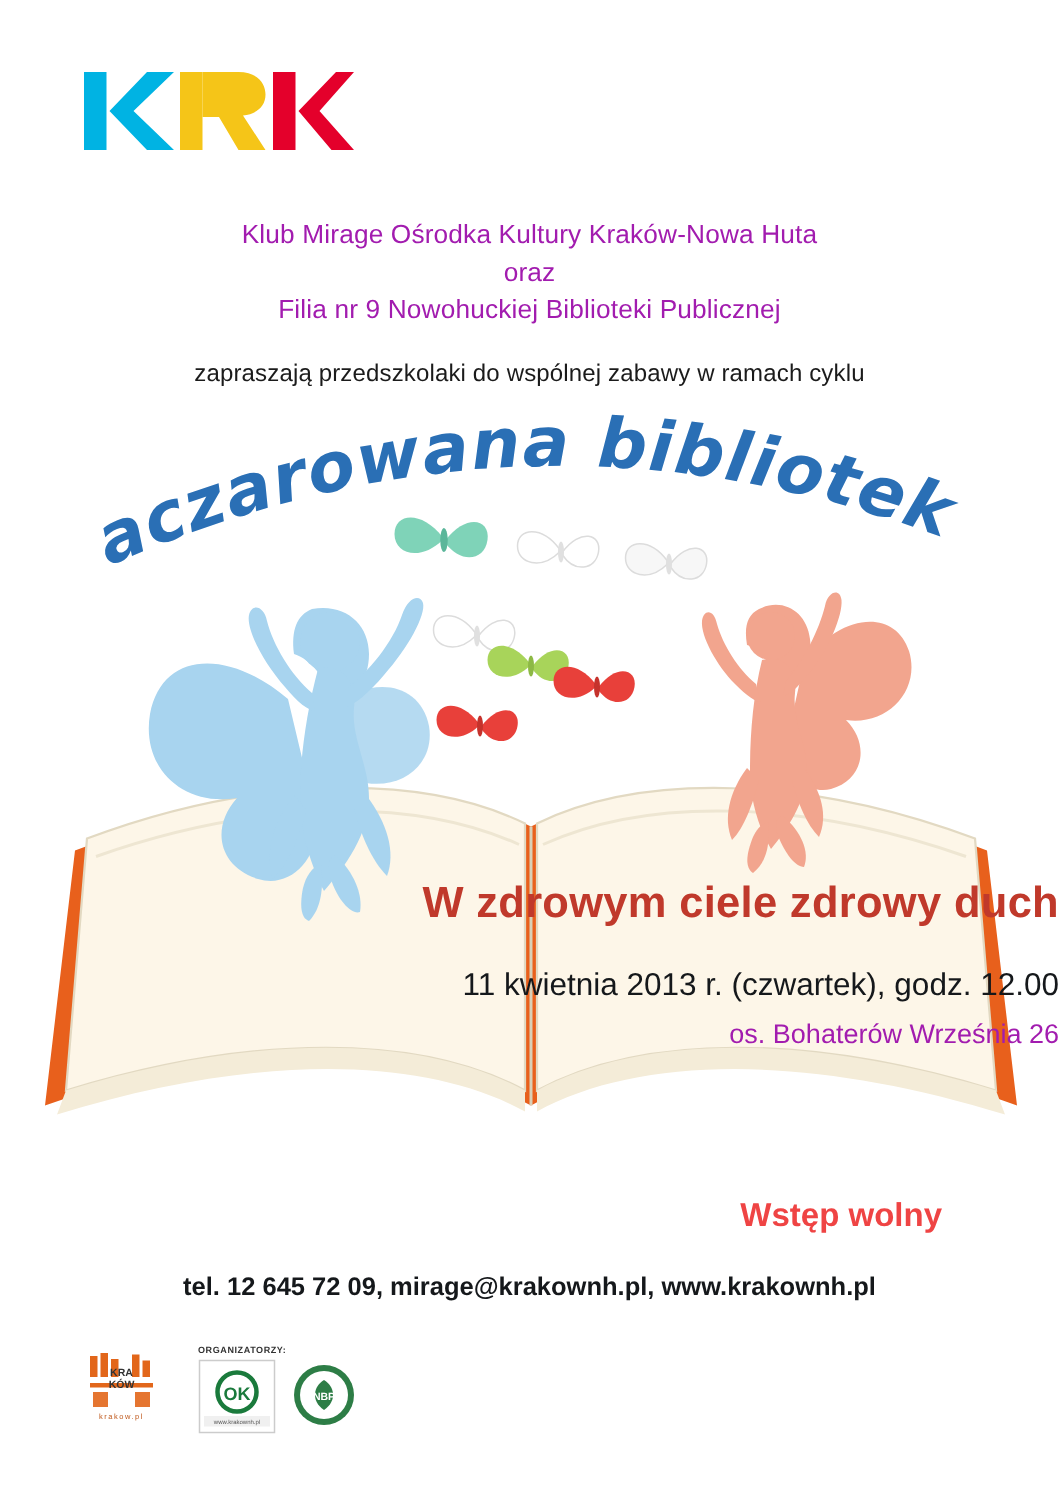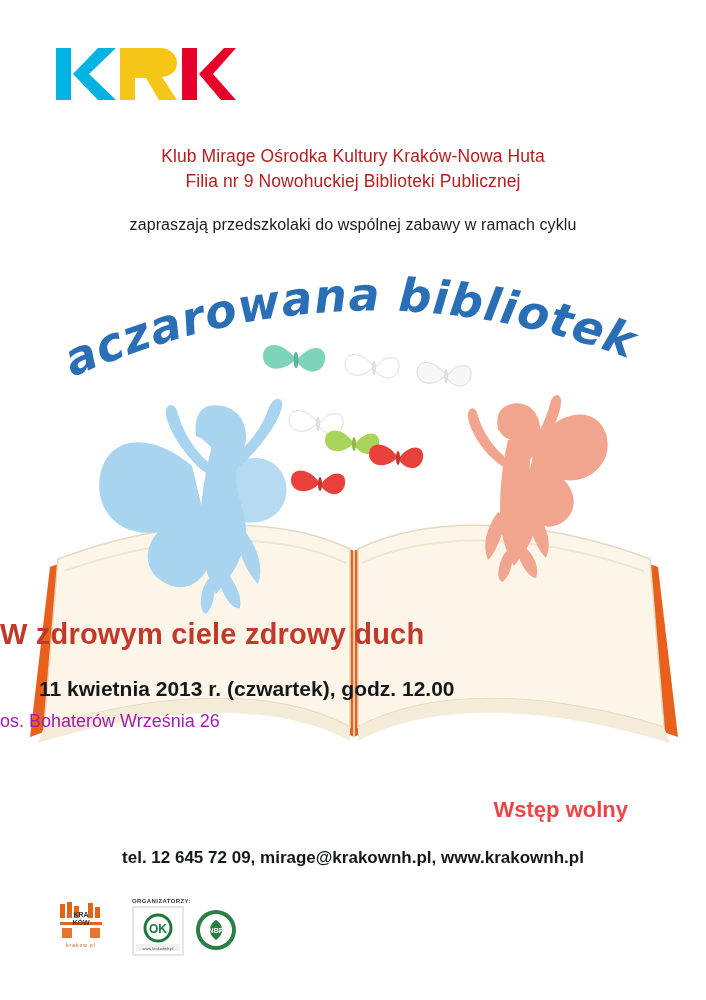--- a/index.html
+++ b/index.html
@@ -36,21 +36,21 @@
   .header-text {
     position: absolute;
     left: 0;
     right: 0;
     top: 144px;
     text-align: center;
   }
   .header-line {
     font-size: 17.5px;
     line-height: 25px;
-    color: #b91c1c;
+    color: #a21caf;
     letter-spacing: 0.1px;
   }
   .invite-line {
     margin-top: 22px;
     font-size: 16px;
     color: #1b1b1b;
     letter-spacing: 0.1px;
   }
 
   
@@ -110,33 +110,32 @@
     height: 200px;
   }
   .butterflies svg { display: block; }
 
   
   .book-text {
     position: absolute;
     left: 0;
     right: 0;
     top: 586px;
-    text-align: left;
-    margin-top: 32px;
+    text-align: right;
   }
   .event-title {
     font-size: 29px;
     font-weight: bold;
     color: #c0392b;
     letter-spacing: 0.2px;
   }
   .event-date {
     margin-top: 26px;
     font-size: 21px;
-    font-weight: bold;
+    font-weight: normal;
     color: #15181b;
     padding-left: 39px;
   }
   .event-place {
     margin-top: 10px;
     font-size: 18px;
     color: #a21caf;
   }
 
   
@@ -225,20 +224,21 @@
       <rect x="64" y="0" width="15" height="52" fill="#f5c518"></rect>
       <path d="M79,0 L103,0 C116,0 121,8 121,15 C121,23 115,28 106,29 L121,52 L103,52 L90,30 L79,30 Z" fill="#f5c518"></path>
 
       <rect x="126" y="0" width="15" height="52" fill="#e4002b"></rect>
       <polygon points="143,26 168,0 180,0 157,26 180,52 165,52" fill="#e4002b"></polygon>
     </svg>
   </div>
 
   <div class="header-text">
     <div class="header-line">Klub Mirage Ośrodka Kultury Kraków-Nowa Huta</div>
+    <div class="header-line">oraz</div>
     <div class="header-line">Filia nr 9 Nowohuckiej Biblioteki Publicznej</div>
     <div class="invite-line">zapraszają  przedszkolaki do wspólnej zabawy w ramach cyklu</div>
   </div>
 
   <div class="arc-title">
     <svg width="600" height="110" viewBox="0 0 600 110" xmlns="http://www.w3.org/2000/svg">
       <defs>
         <path id="arcPath" d="M 12,104 Q 300,-28 588,84" fill="none"></path>
       </defs>
       <text class="arc-text">

